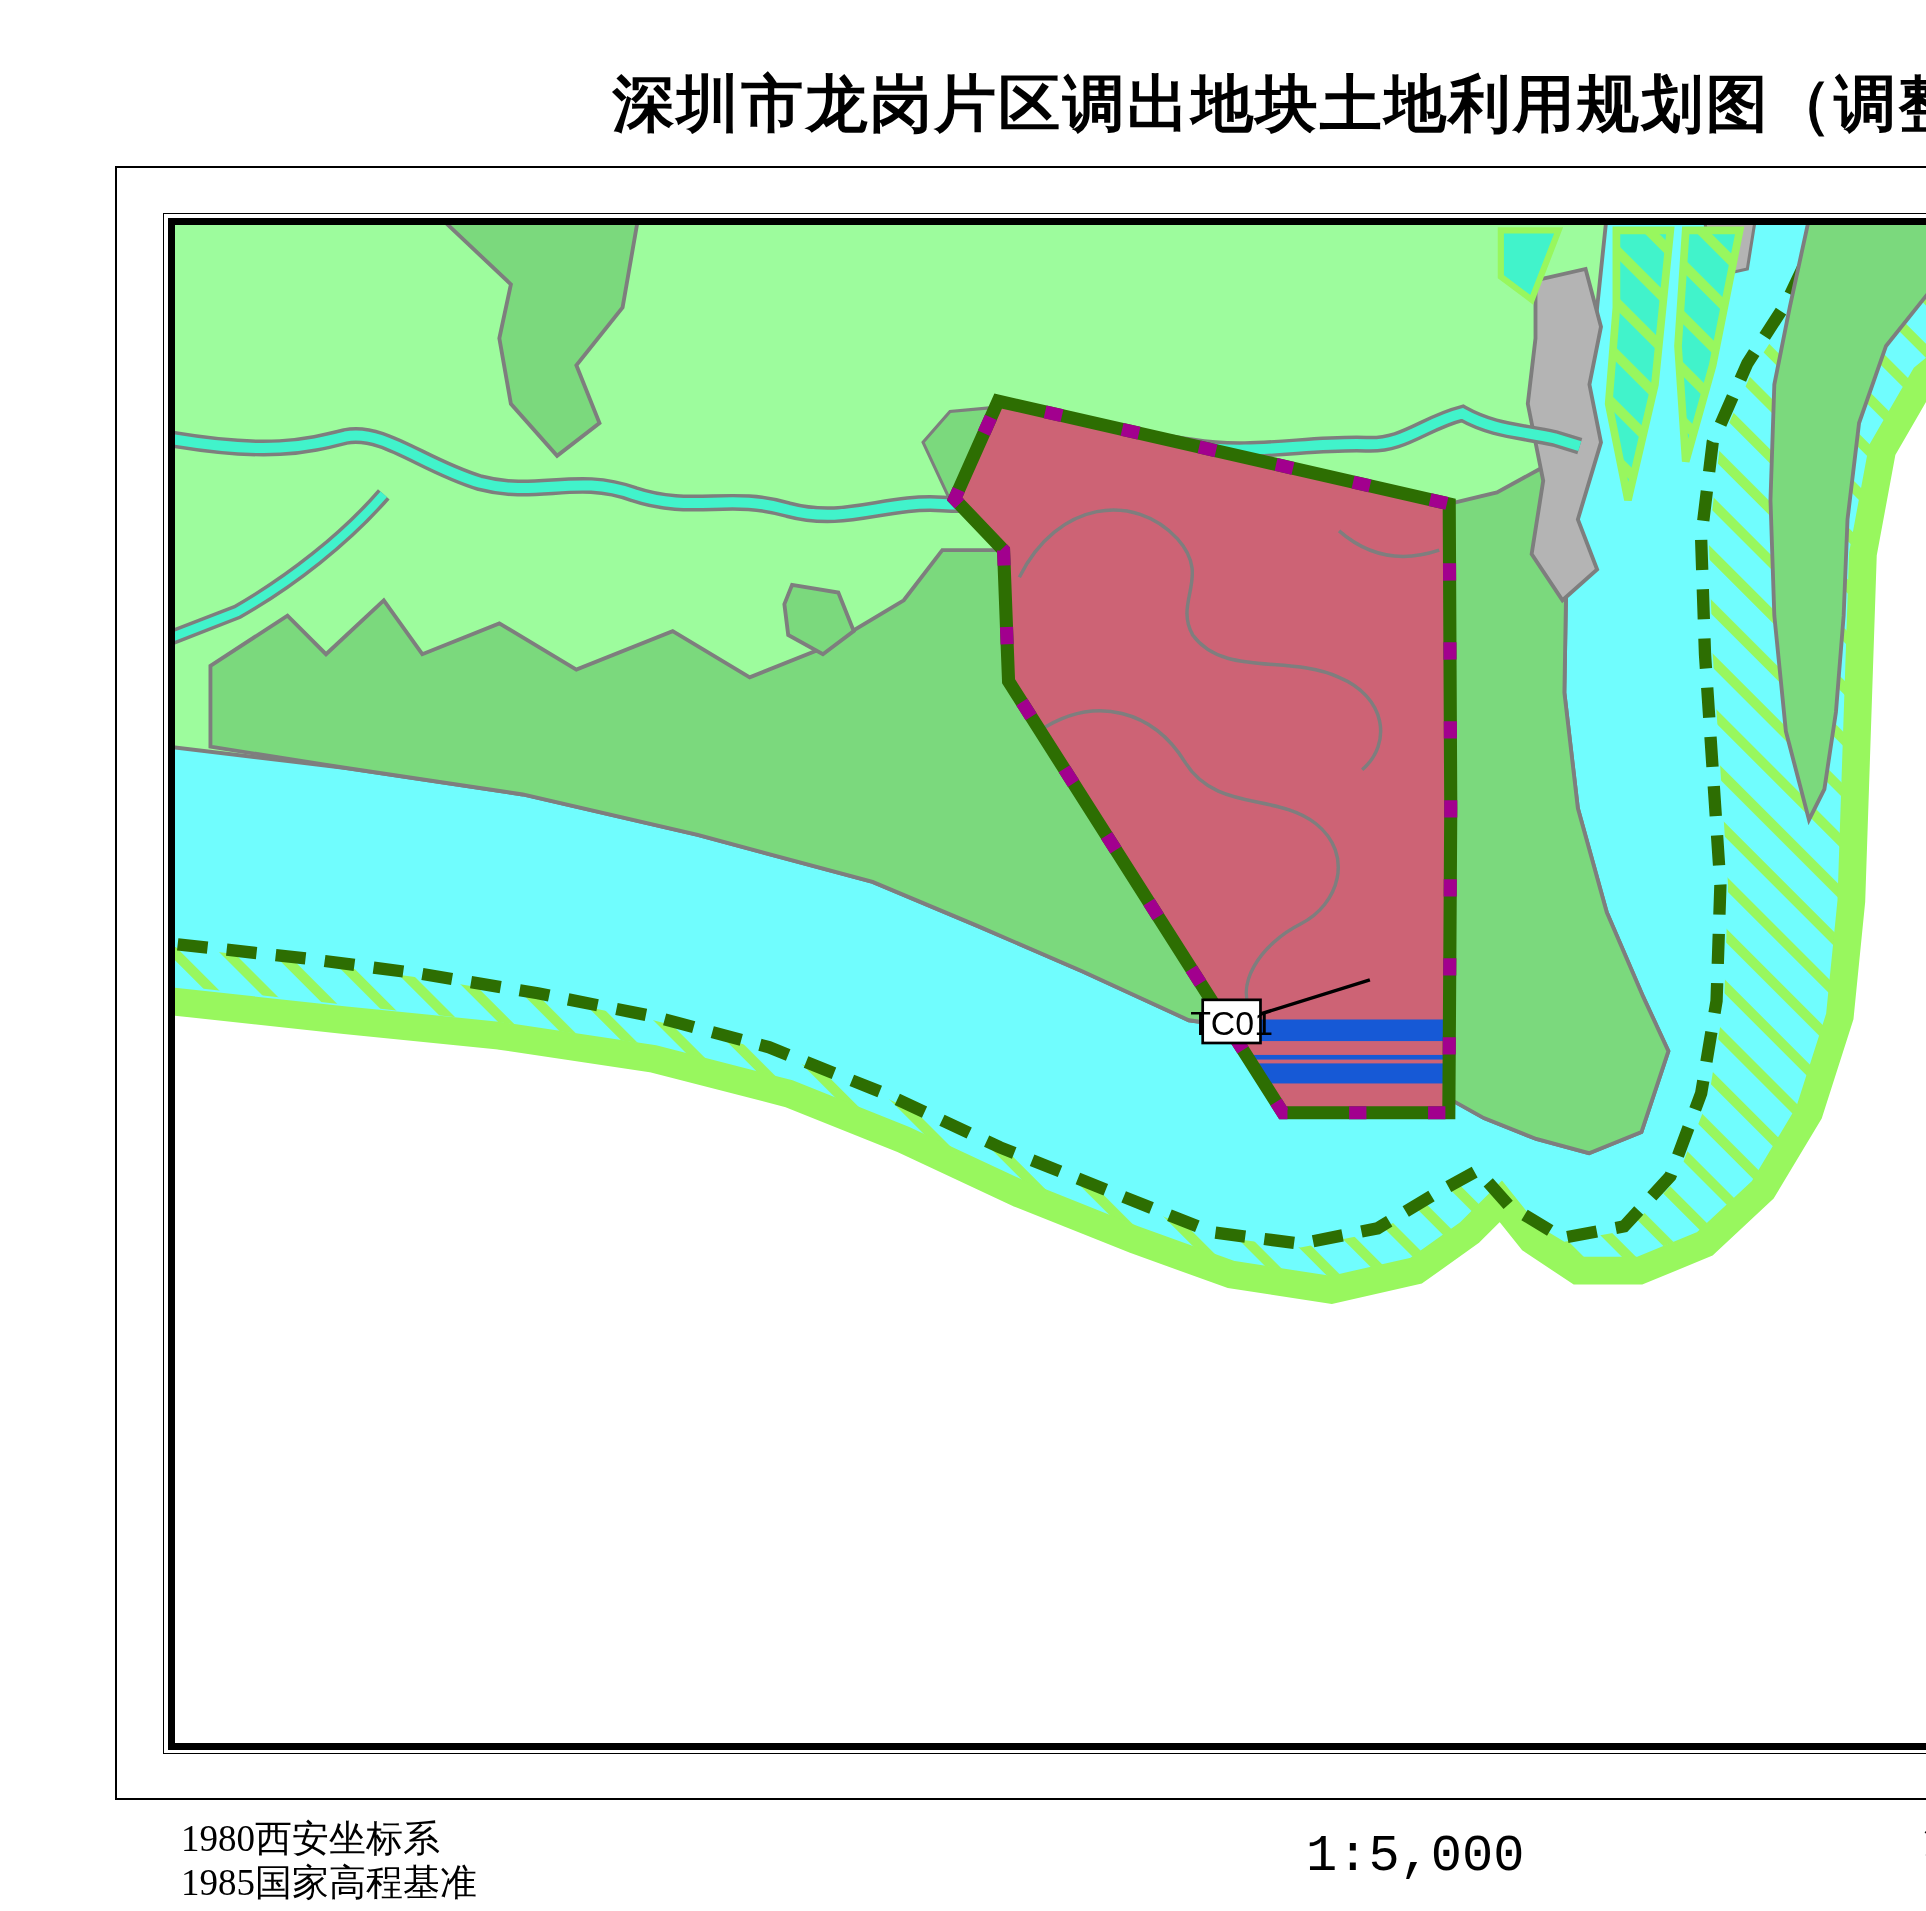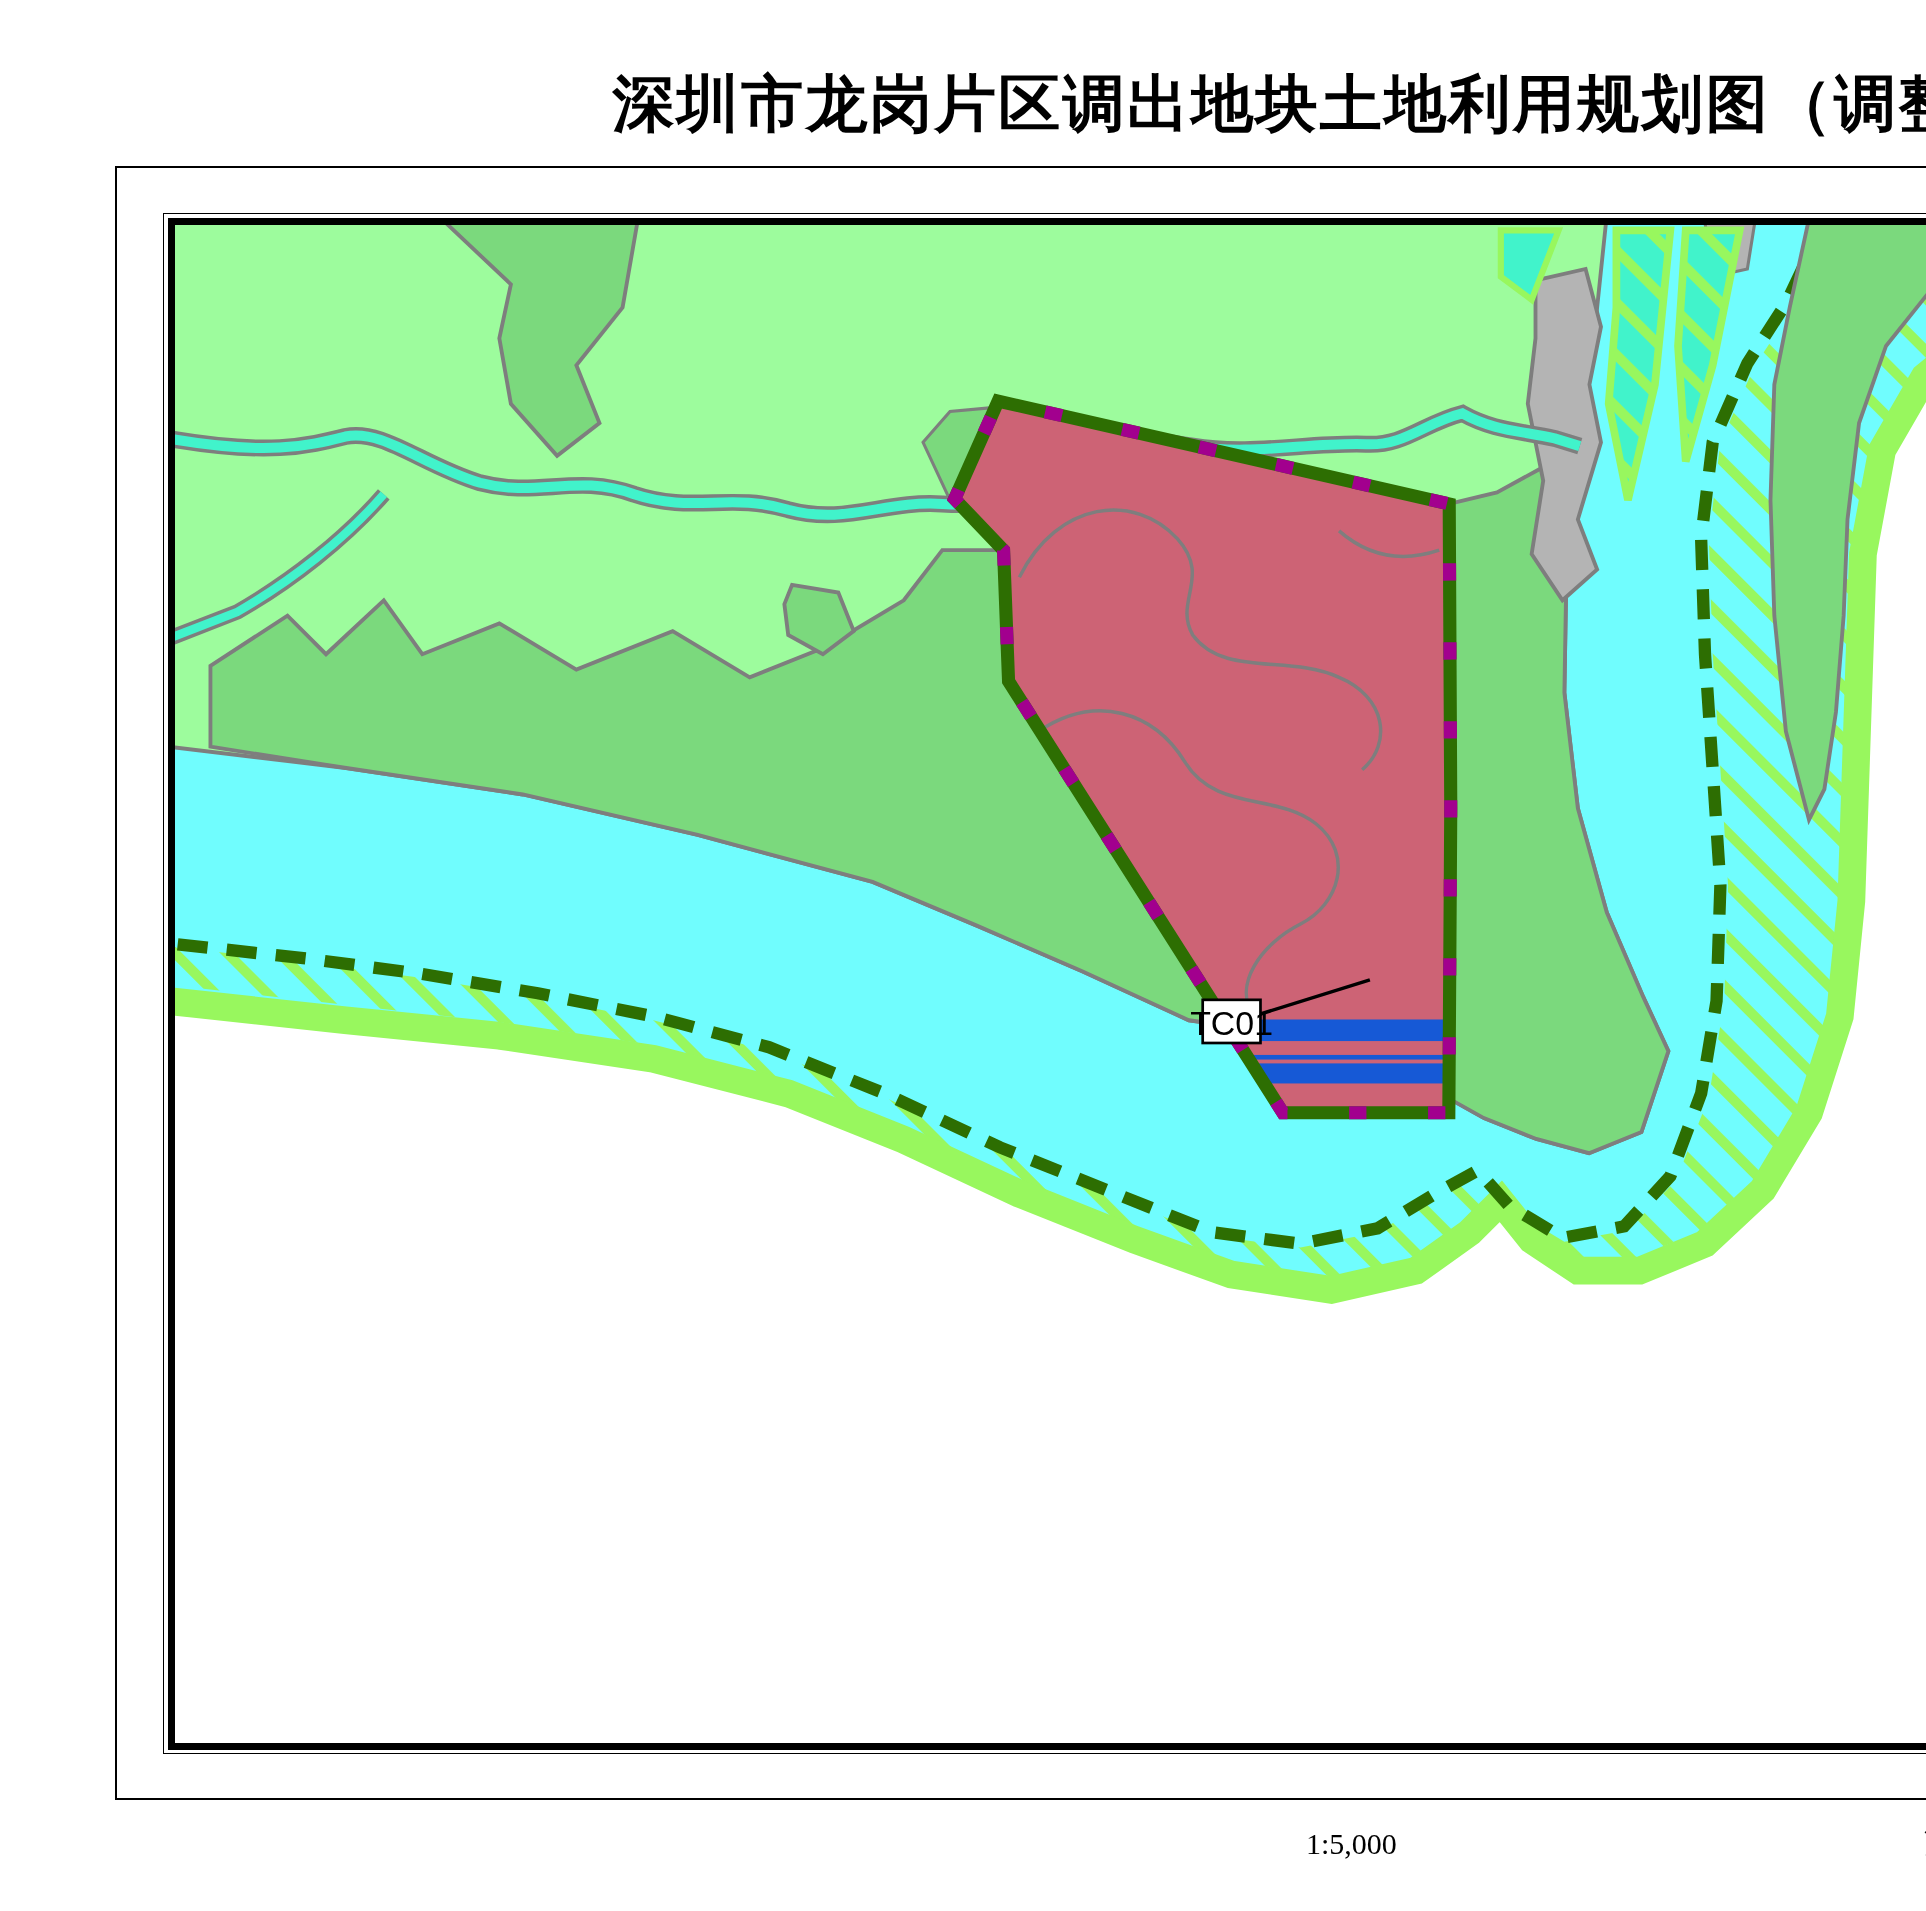--- a/index.html
+++ b/index.html
@@ -9,22 +9,22 @@
   .page-border { position:absolute; left:115px; top:166px; width:2526px; height:1634px;
                  border:2.3px solid #000; }
   .map-title { position:absolute; top:62px; left:0; width:100%; text-align:center;
                font-size:62px; font-weight:bold; letter-spacing:2.3px; }
   .map-outer { position:absolute; left:163px; top:213px; width:2435px; height:1541px;
                border:1.9px solid #000; background:#fff; }
   .map-thick { position:absolute; left:3.5px; top:3.5px; right:3.5px; bottom:3.5px; border:7.7px solid #000; }
   .map-svg  { position:absolute; left:11.2px; top:11.2px; width:2409px; height:1515px; }
 
   .footer-left { position:absolute; left:181px; top:1817px; font-size:37px; line-height:44px; }
-  .footer-scale { position:absolute; left:1306px; top:1827px; width:193px; text-align:left;
-                  font-size:30px; font-family:Liberation Serif, serif; }
+  .footer-scale { position:absolute; left:1306px; top:1827px; width:193px; text-align:center;
+                  font-size:52px; font-family:Liberation Mono, monospace; }
   .footer-right { position:absolute; left:1918px; top:1817px; width:678px; text-align:center;
                   font-size:37px; line-height:46px; }
 </style>
 </head>
 <body>
 
 <div class="page">
 
   <div class="page-border"></div>
 
@@ -147,20 +147,24 @@
       </g>
 
       <g>
         <line x1="3272" y1="2635" x2="3560" y2="2545" stroke="#000" stroke-width="9"></line>
         <rect x="3126" y="2597" width="150" height="112" fill="#fff" stroke="#000" stroke-width="7"></rect>
         <text x="3201" y="2688" font-family="Liberation Sans, sans-serif" font-size="88" text-anchor="middle" fill="#000"><tspan>TC01</tspan></text>
       </g>
     </svg>
   </div>
 
+  <div class="footer-left">
+    <div>1980西安坐标系</div>
+    <div>1985国家高程基准</div>
+  </div>
   <div class="footer-scale">1:5,000</div>
   <div class="footer-right">
     <div>深圳市规划和国土资源委员会滨海管理局</div>
     <div>二零一五年十一月</div>
   </div>
 
 </div>
 
 
 </body></html>

